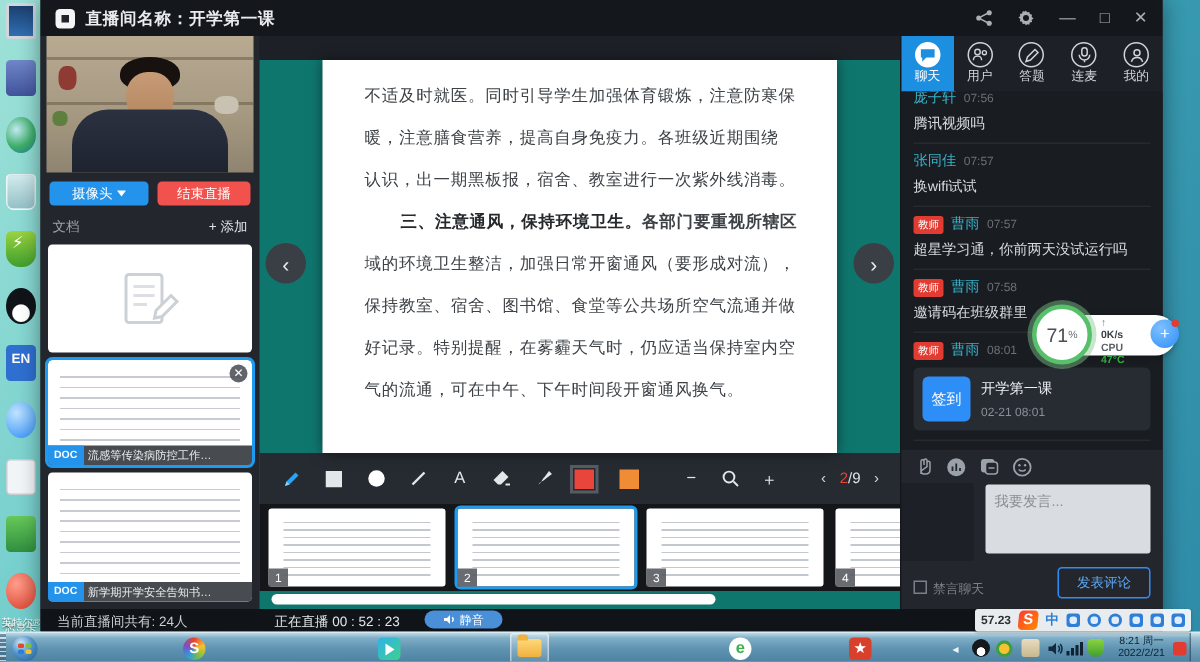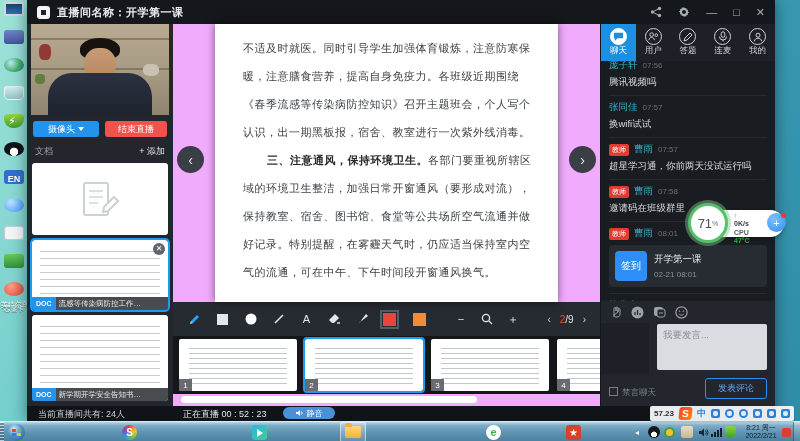--- a/index.html
+++ b/index.html
@@ -6,21 +6,21 @@
   html,body { width:800px; height:441px; overflow:hidden;
     font-family:"Liberation Sans","DejaVu Sans",sans-serif; }
   .stage { position:relative; width:800px; height:441px; overflow:hidden;
     background:linear-gradient(115deg,#9fe2d8 0%,#63c6c8 28%,#3fa6b6 58%,#2f8ba8 100%); }
   .stage:before { content:""; position:absolute; left:-80px; top:0; width:420px; height:441px;
     background:linear-gradient(100deg,rgba(255,255,255,0) 40%,rgba(255,255,255,.35) 50%,rgba(255,255,255,0) 60%);
     transform:rotate(-8deg); }
 
   
   .dt-col { position:absolute; left:1px; top:2px; width:26px; z-index:1; }
-  .dt-ico { width:20px; height:14px; margin:0 auto 14px auto; border-radius:3px; position:relative; }
+  .dt-ico { width:20px; height:24px; margin:0 auto 14px auto; border-radius:3px; position:relative; }
   .i-monitor { background:linear-gradient(#1c3f6e,#2f6fb3); border:2px solid #cfd6dc; border-radius:2px; }
   .i-zip { background:linear-gradient(#6f86c8,#41539b); }
   .i-globe { border-radius:50%; background:radial-gradient(circle at 35% 35%,#bfe9f2,#3fae68 55%,#1c7f9e); }
   .i-bin { background:linear-gradient(rgba(230,240,245,.75),rgba(150,175,190,.6)); border-radius:3px 3px 5px 5px; border:1px solid rgba(255,255,255,.7); }
   .i-shield { background:linear-gradient(#9ad43f,#3f9e2f); border-radius:4px 4px 9px 9px; }
   .i-shield:after { content:"⚡"; position:absolute; left:4px; top:1px; font-size:11px; color:#fff; }
   .i-qq { border-radius:50%; background:radial-gradient(circle at 50% 70%,#fff 0 28%,#101418 32%); }
   .i-en { background:#2f6fd0; color:#fff; font-size:9px; font-weight:bold; text-align:center; line-height:18px; }
   .i-tim { border-radius:50%; background:radial-gradient(circle at 35% 30%,#bfe3ff,#2e8ef7); }
   .i-doc { background:#f2f5f7; border:1px solid #c6ccd2; }
@@ -71,27 +71,27 @@
   .lines { position:absolute; left:8px; right:8px; top:8px; bottom:16px;
     background:repeating-linear-gradient(#fff 0 3px,#b9bfc6 3px 4px,#fff 4px 7px); opacity:.8; }
   .card-x { position:absolute; right:3px; top:3px; width:12px; height:12px; border-radius:50%;
     background:rgba(70,75,82,.85); color:#fff; font-size:8px; line-height:12px; text-align:center; }
   .card-cap { position:absolute; left:0; right:0; bottom:0; height:13px; background:rgba(20,24,30,.78);
     display:flex; align-items:center; }
   .cap-tag { background:#2493ec; color:#fff; font-size:7px; font-weight:bold; padding:1px 4px; height:100%; display:flex; align-items:center; }
   .cap-txt { color:#e8ebee; font-size:7.5px; padding:0 3px; white-space:nowrap; overflow:hidden; }
 
   
-  .center { flex:1 1 auto; background:#f0abfc; display:flex; flex-direction:column; min-width:0; }
+  .center { flex:1 1 auto; background:#0f766e; display:flex; flex-direction:column; min-width:0;margin-top:16px; }
   .doc-area { flex:1 1 auto; position:relative; min-height:0; }
   .page { position:absolute; left:42px; right:42px; top:0; bottom:0; background:#fff; box-shadow:0 0 8px rgba(0,0,0,.5);
     padding:10px 28px; overflow:hidden; }
   .pline { font-size:11px; line-height:28px; color:#3e4246; letter-spacing:.5px; white-space:nowrap; }
   .pline b { color:#26292c; }
-  .indent { padding-left:24px; }
+  .indent { padding-left:24px;font-weight:bold; }
   .nav-circle { position:absolute; top:122px; width:27px; height:27px; border-radius:50%; background:#3a3f46;
     color:#e8ebee; font-size:14px; display:flex; align-items:center; justify-content:center; }
   .nav-left { left:4px; } .nav-right { right:4px; }
 
   .toolbar { height:34px; flex:0 0 auto; background:#262b31; display:flex; align-items:center; padding:0 14px; gap:13px; }
   .ticon { width:15px; height:15px; display:flex; align-items:center; justify-content:center; color:#e3e7ea; font-size:11px; }
   .sw { width:13px; height:13px; }
   .sw-red { background:#e8453c; outline:2px solid #565c63; outline-offset:1px; }
   .sw-orange { background:#f08c35; margin-left:4px; }
   .tb-zoom { margin-left:auto; display:flex; align-items:center; gap:11px; color:#e3e7ea; }
@@ -313,21 +313,20 @@
             <span class="cap-txt">新学期开学安全告知书…</span>
           </div>
         </div>
       </div>
 
       <div class="center">
         <div class="doc-area">
           <div class="page">
             <div class="pline">不适及时就医。同时引导学生加强体育锻炼，注意防寒保</div>
             <div class="pline">暖，注意膳食营养，提高自身免疫力。各班级近期围绕</div>
-            <div class="pline">《春季流感等传染病防控知识》召开主题班会，个人写个</div>
             <div class="pline">认识，出一期黑板报，宿舍、教室进行一次紫外线消毒。</div>
             <div class="pline indent"><b>三、注意通风，保持环境卫生。</b><span>各部门要重视所辖区</span></div>
             <div class="pline">域的环境卫生整洁，加强日常开窗通风（要形成对流），</div>
             <div class="pline">保持教室、宿舍、图书馆、食堂等公共场所空气流通并做</div>
             <div class="pline">好记录。特别提醒，在雾霾天气时，仍应适当保持室内空</div>
             <div class="pline">气的流通，可在中午、下午时间段开窗通风换气。</div>
           </div>
           <div class="nav-circle nav-left">‹</div>
           <div class="nav-circle nav-right">›</div>
         </div>

